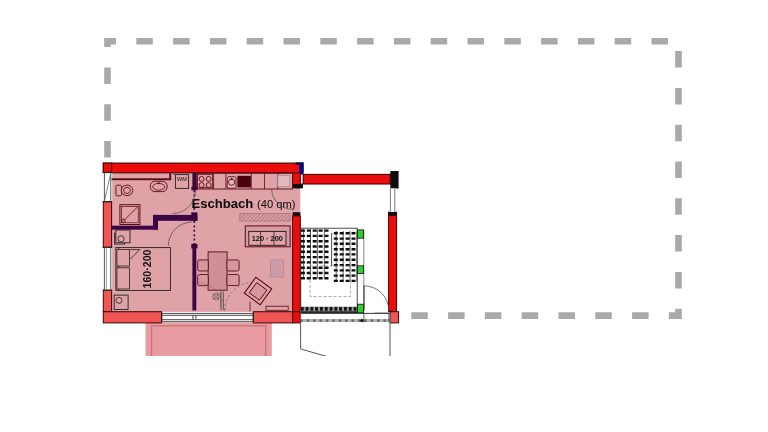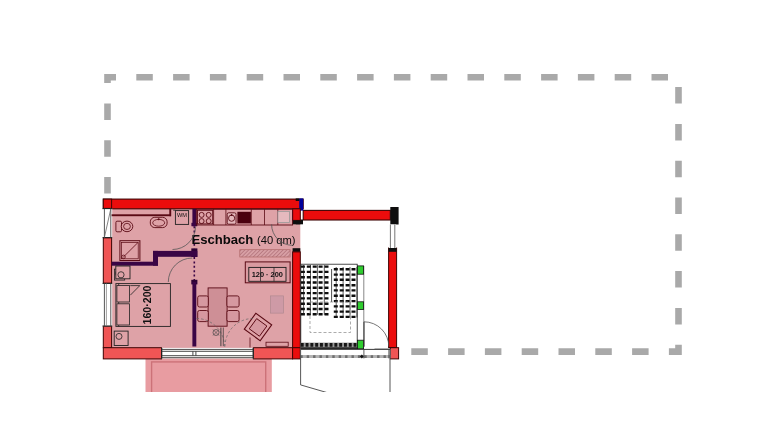--- a/index.html
+++ b/index.html
@@ -1,16 +1,16 @@
 <!DOCTYPE html>
 <html><head>
 <meta charset="utf-8">
 <style>
   html,body{margin:0;padding:0;background:#ffffff;}
-  #stage{width:768px;height:356px;position:relative;font-family:"Liberation Sans", sans-serif;margin-top:36px;}
+  #stage{width:768px;height:356px;position:relative;font-family:"Liberation Sans", sans-serif;}
   svg{display:block;}
 </style>
 </head>
 <body>
 <div id="stage">
 <svg width="768" height="432" viewBox="0 0 768 432" xmlns="http://www.w3.org/2000/svg">
 <defs>
 
   <pattern id="hatch" width="2.7" height="2.7" patternUnits="userSpaceOnUse" patternTransform="rotate(45)">
     <rect width="2.7" height="2.7" fill="#d8a0a5"></rect>

